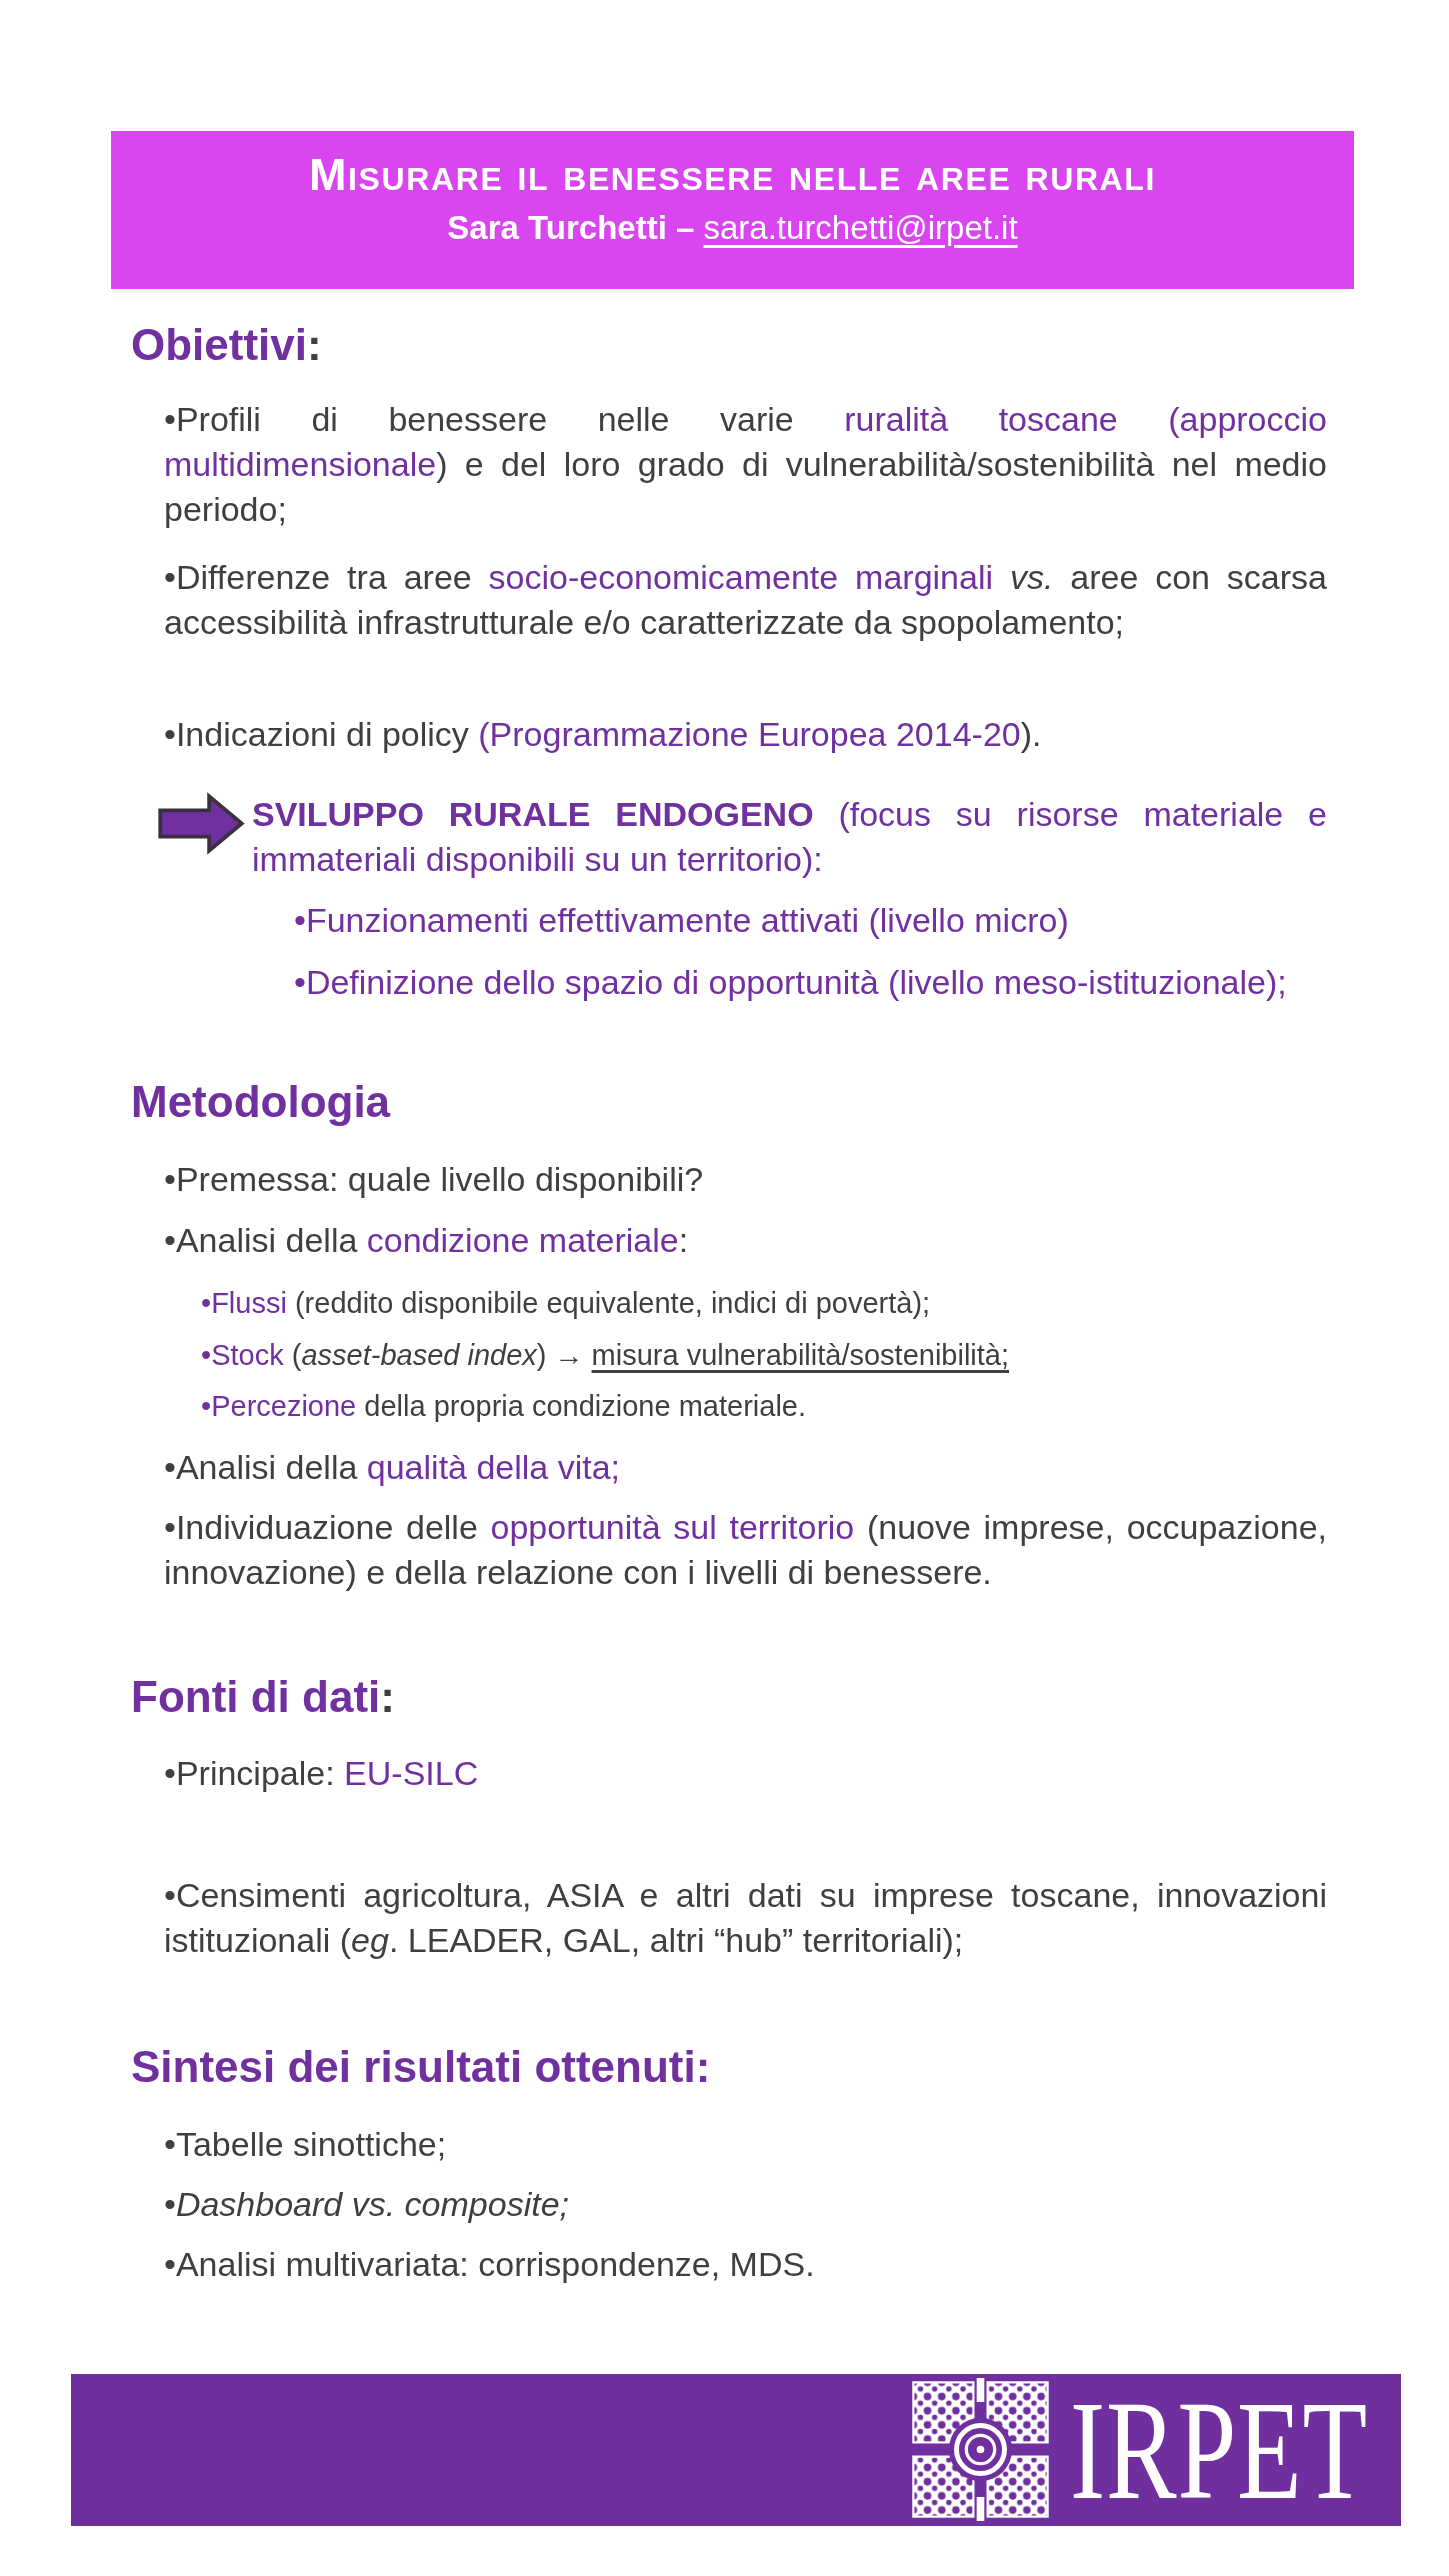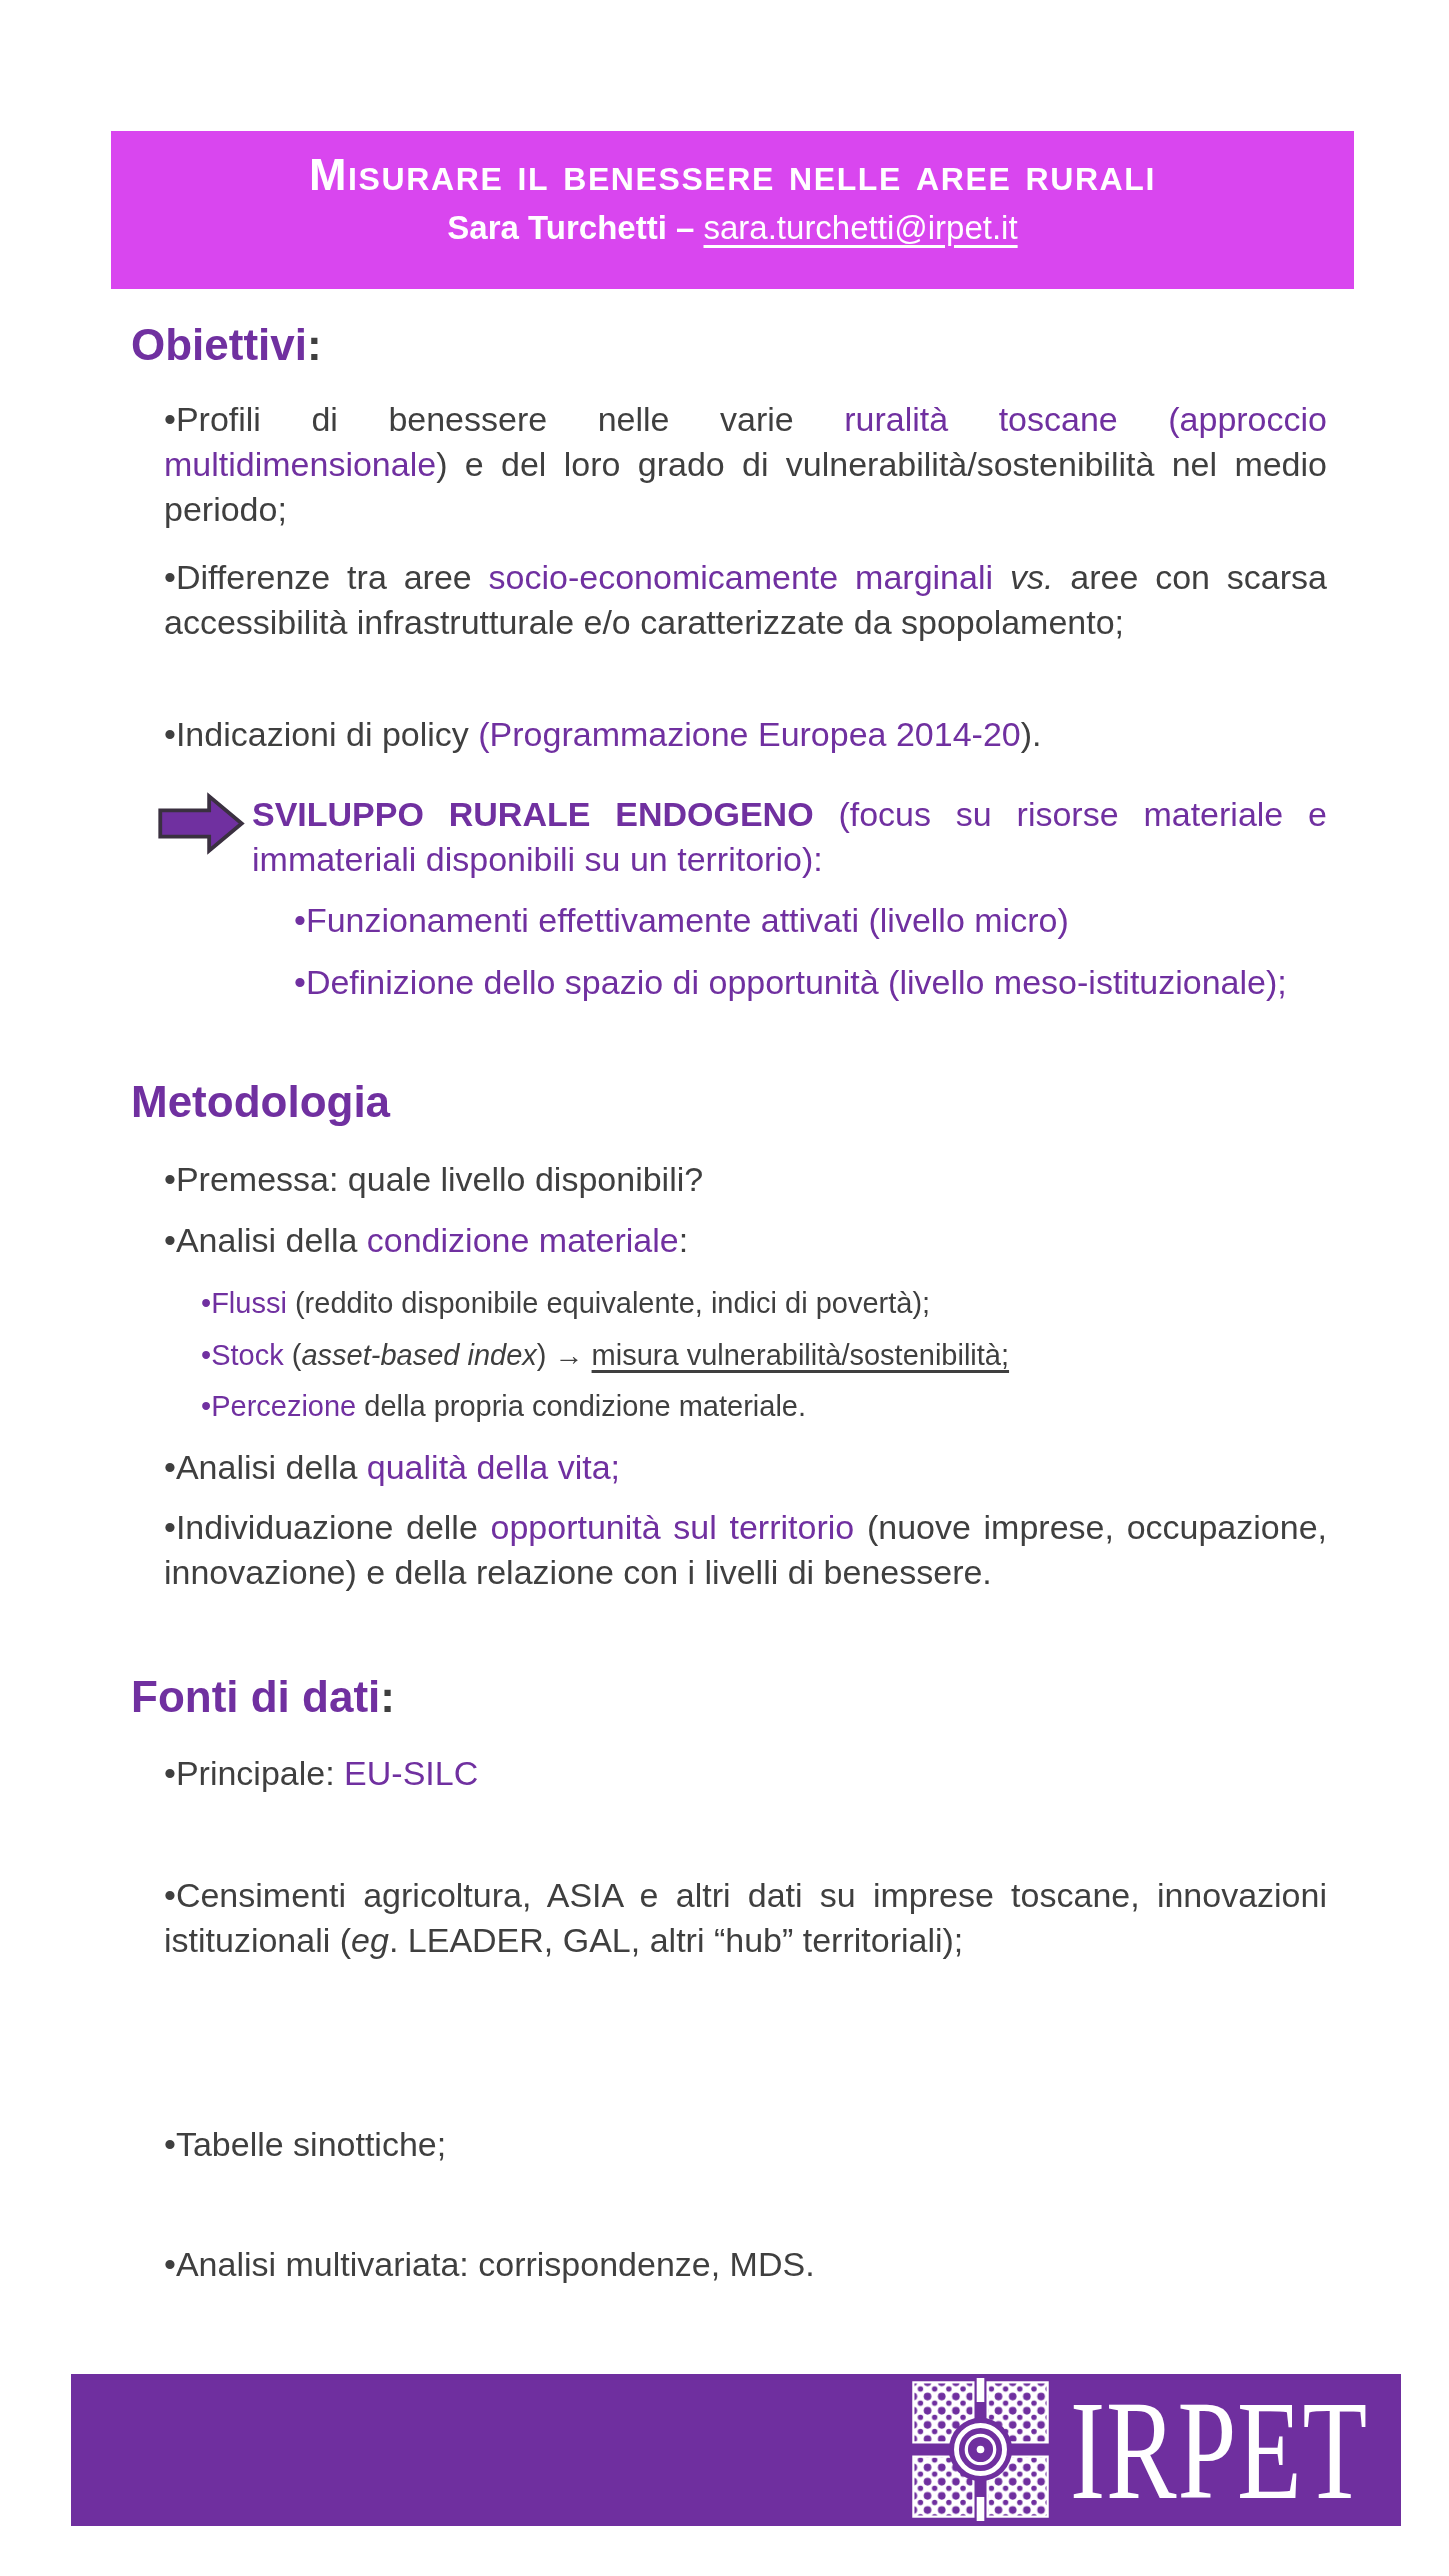--- a/index.html
+++ b/index.html
@@ -83,23 +83,25 @@
 
   <div class="p" style="left:164px;top:1505px;width:1163px;"><span>•</span><span>Individuazione delle </span><span class="purple">opportunità sul territorio </span><span>(nuove imprese, occupazione, innovazione) e della relazione con i livelli di benessere.</span></div>
 
   <div class="h" style="left:131px;top:1673px;"><span>Fonti di dati</span><span class="colon">:</span></div>
 
   <div class="p" style="left:164px;top:1751px;width:1163px;"><span>•</span><span>Principale: </span><span class="purple">EU-SILC</span></div>
 
 
   <div class="p" style="left:164px;top:1873px;width:1163px;"><span>•</span><span>Censimenti agricoltura, ASIA e altri dati su imprese toscane, innovazioni istituzionali (</span><span class="it">eg</span><span>. LEADER, GAL, altri “hub” territoriali);</span></div>
 
+  <div class="h" style="left:131px;top:2043px;"><span>Sintesi dei risultati ottenuti:</span></div>
 
   <div class="p" style="left:164px;top:2122px;width:1163px;"><span>•</span><span>Tabelle sinottiche;</span></div>
 
+  <div class="p" style="left:164px;top:2182px;width:1163px;"><span>•</span><span class="it">Dashboard vs. composite;</span></div>
 
   <div class="p" style="left:164px;top:2242px;width:1163px;"><span>•</span><span>Analisi multivariata: corrispondenze, MDS.</span></div>
 
   <div class="footband">
     <div class="logo">
       <svg width="143" height="143" viewBox="0 0 262 262">
         <defs>
           <pattern id="lace" width="26" height="26" patternUnits="userSpaceOnUse">
             <rect width="26" height="26" fill="#ffffff"></rect>
             <circle cx="8" cy="8" r="7" fill="#6f2f9f"></circle>

